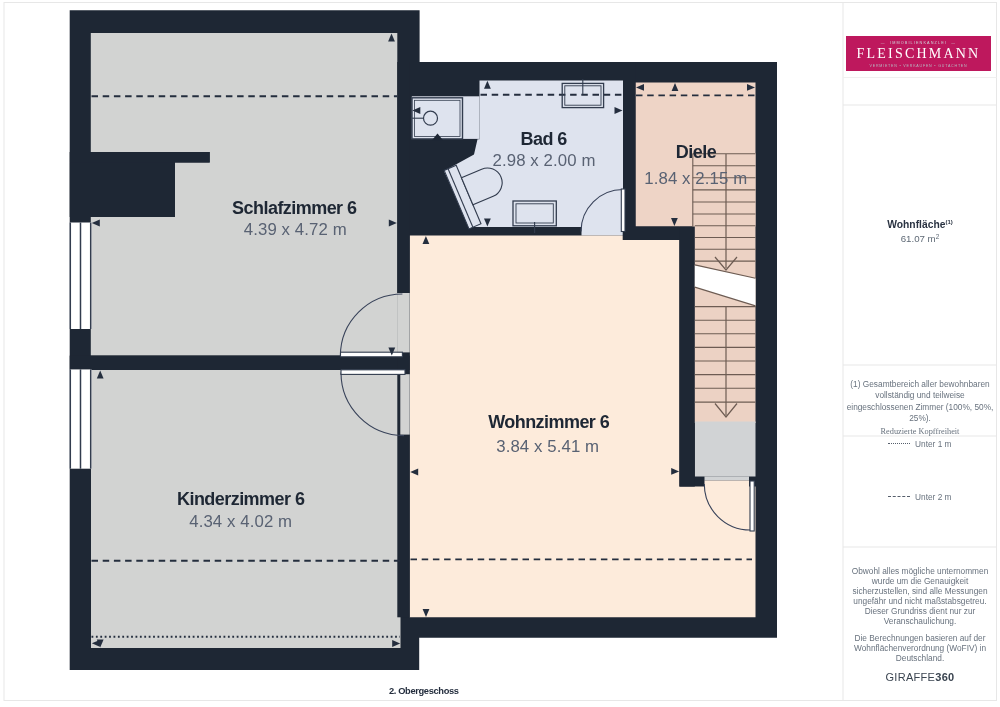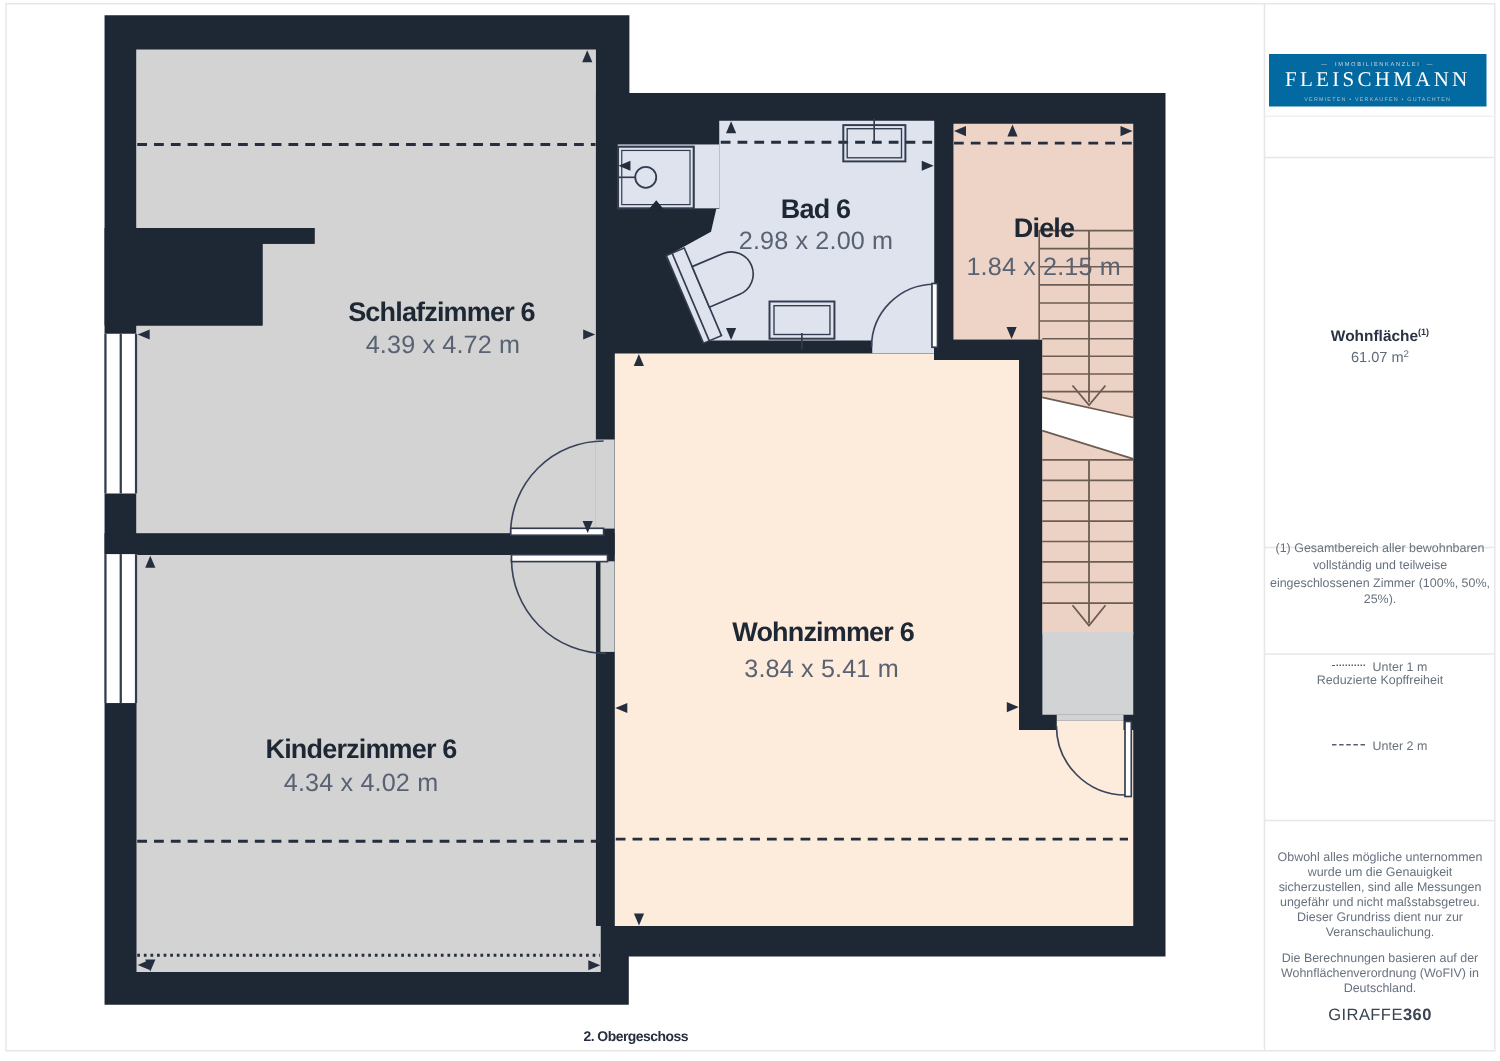--- a/index.html
+++ b/index.html
@@ -228,36 +228,36 @@
 
   <text x="547.7" y="451.5" text-anchor="middle" font-size="16.8" letter-spacing="0.1" fill="#596273">3.84 x 5.41 m</text>
 
   <text x="240.7" y="505" text-anchor="middle" font-size="18" font-weight="bold" letter-spacing="-0.55" fill="#1e2734">Kinderzimmer 6</text>
 
   <text x="240.7" y="527" text-anchor="middle" font-size="16.8" letter-spacing="0.1" fill="#596273">4.34 x 4.02 m</text>
 
   <text x="423.8" y="694" text-anchor="middle" font-size="9.3" font-weight="bold" letter-spacing="-0.35" fill="#242e3e">2. Obergeschoss</text>
 </svg>
 
-<div style="position:absolute;left:846px;top:35.5px;width:145px;height:35px;background:#0369a1;text-align:center;">
+<div style="position:absolute;left:846px;top:35.5px;width:145px;height:35px;background:#be185d;text-align:center;">
 
   <div style="font-size:3.8px;letter-spacing:1.1px;color:#cdd3d9;margin-top:5.5px;">―&nbsp; IMMOBILIENKANZLEI &nbsp;―</div>
 
   <div style="font-family:'Liberation Serif',serif;font-size:14px;letter-spacing:2.2px;color:#ffffff;margin-top:1px;">FLEISCHMANN</div>
 
   <div style="font-size:3.6px;letter-spacing:0.8px;color:#b6bdc5;margin-top:1.5px;">VERMIETEN • VERKAUFEN • GUTACHTEN</div>
 </div>
 
 <div class="sbtxt" style="top:217px;font-weight:bold;color:#2a3342;font-size:10.3px;">Wohnfläche<span style="font-size:6px;vertical-align:4px;">(1)</span></div>
 
 <div class="sbtxt" style="top:232px;font-size:9.7px;color:#5f6a76;">61.07 m<span style="font-size:6.5px;vertical-align:3px;">2</span></div>
 
-<div class="sbtxt sb1" style="top:360px;">(1) Gesamtbereich aller bewohnbaren<br>vollständig und teilweise<br>eingeschlossenen Zimmer (100%, 50%,<br>25%).</div>
-
-<div class="sbtxt" style="top:448px;">Reduzierte Kopffreiheit</div>
+<div class="sbtxt sb1" style="top:379px;">(1) Gesamtbereich aller bewohnbaren<br>vollständig und teilweise<br>eingeschlossenen Zimmer (100%, 50%,<br>25%).</div>
+
+<div class="sbtxt" style="top:427px;font-family:Liberation Serif, serif;">Reduzierte Kopffreiheit</div>
 
 <div class="sbtxt" style="top:439px;"><span style="display:inline-block;width:22px;border-top:1.6px dotted #565f6c;vertical-align:3px;"></span>&nbsp;&nbsp;Unter 1 m</div>
 
 <div class="sbtxt" style="top:492px;"><span style="display:inline-block;width:22px;border-top:1.6px dashed #565f6c;vertical-align:3px;"></span>&nbsp;&nbsp;Unter 2 m</div>
 
 
 <div class="sbtxt" style="top:633px;">Die Berechnungen basieren auf der<br>Wohnflächenverordnung (WoFIV) in<br>Deutschland.</div>
 
 <div class="sbtxt" style="top:565.5px;">Obwohl alles mögliche unternommen<br>wurde um die Genauigkeit<br>sicherzustellen, sind alle Messungen<br>ungefähr und nicht maßstabsgetreu.<br>Dieser Grundriss dient nur zur<br>Veranschaulichung.</div>
 

